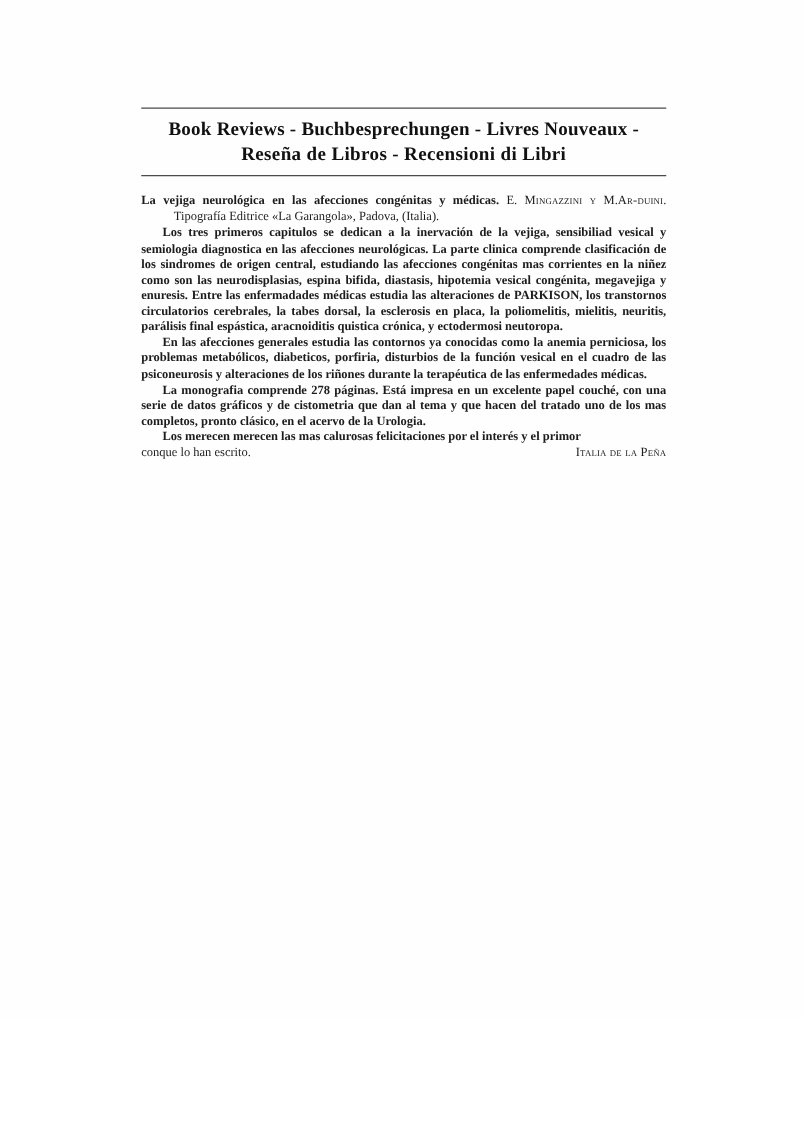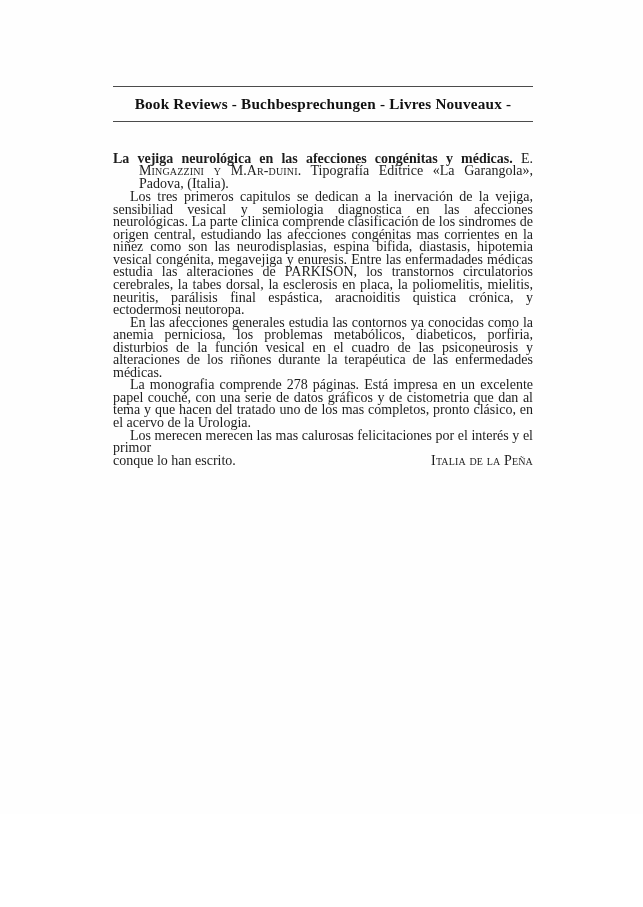--- a/index.html
+++ b/index.html
@@ -51,22 +51,22 @@
   }
   .masthead .ln {
     display: block;
     white-space: nowrap;
   }
   .masthead .ln2 {
     letter-spacing: .3px;
   }
   
   .review {
-    margin-top: 31px;
-    font-size: 14px;
+    margin-top: 14px;
+    font-size: 10px;
     line-height: 12.55px;
     text-align: justify;
     color: #1c1c1c;
   }
   .entry {
     padding-left: 26px;
     text-indent: -26px;
     margin: 0 0 1px 0;
     text-align: justify;
   }
@@ -74,20 +74,21 @@
     font-weight: bold;
   }
   .sc {
     font-variant: small-caps;
     letter-spacing: .15px;
   }
   p.para {
     margin: 0;
     text-indent: 17px;
     text-align: justify;
+    font-weight: bold;
   }
   .last-line {
     display: flex;
     justify-content: space-between;
     align-items: baseline;
     font-family: Liberation Serif, serif;
   }
   .last-line .tail {
     white-space: nowrap;
   }
@@ -95,20 +96,21 @@
 </head>
 <body>
 
 <div class="page">
   <div class="content">
 
     <div class="rule-top"></div>
 
     <div class="masthead">
       <span class="ln">Book Reviews - Buchbesprechungen - Livres Nouveaux -</span>
+      <span class="ln ln2">Reseña de Libros - Recensioni di Libri</span>
     </div>
 
     <div class="rule-bottom"></div>
 
     <div class="review">
 
       <div class="entry">
         <b>La vejiga neurológica en las afecciones congénitas y médicas.</b>
         <span>E.</span>
         <span class="sc">Mingazzini</span>

